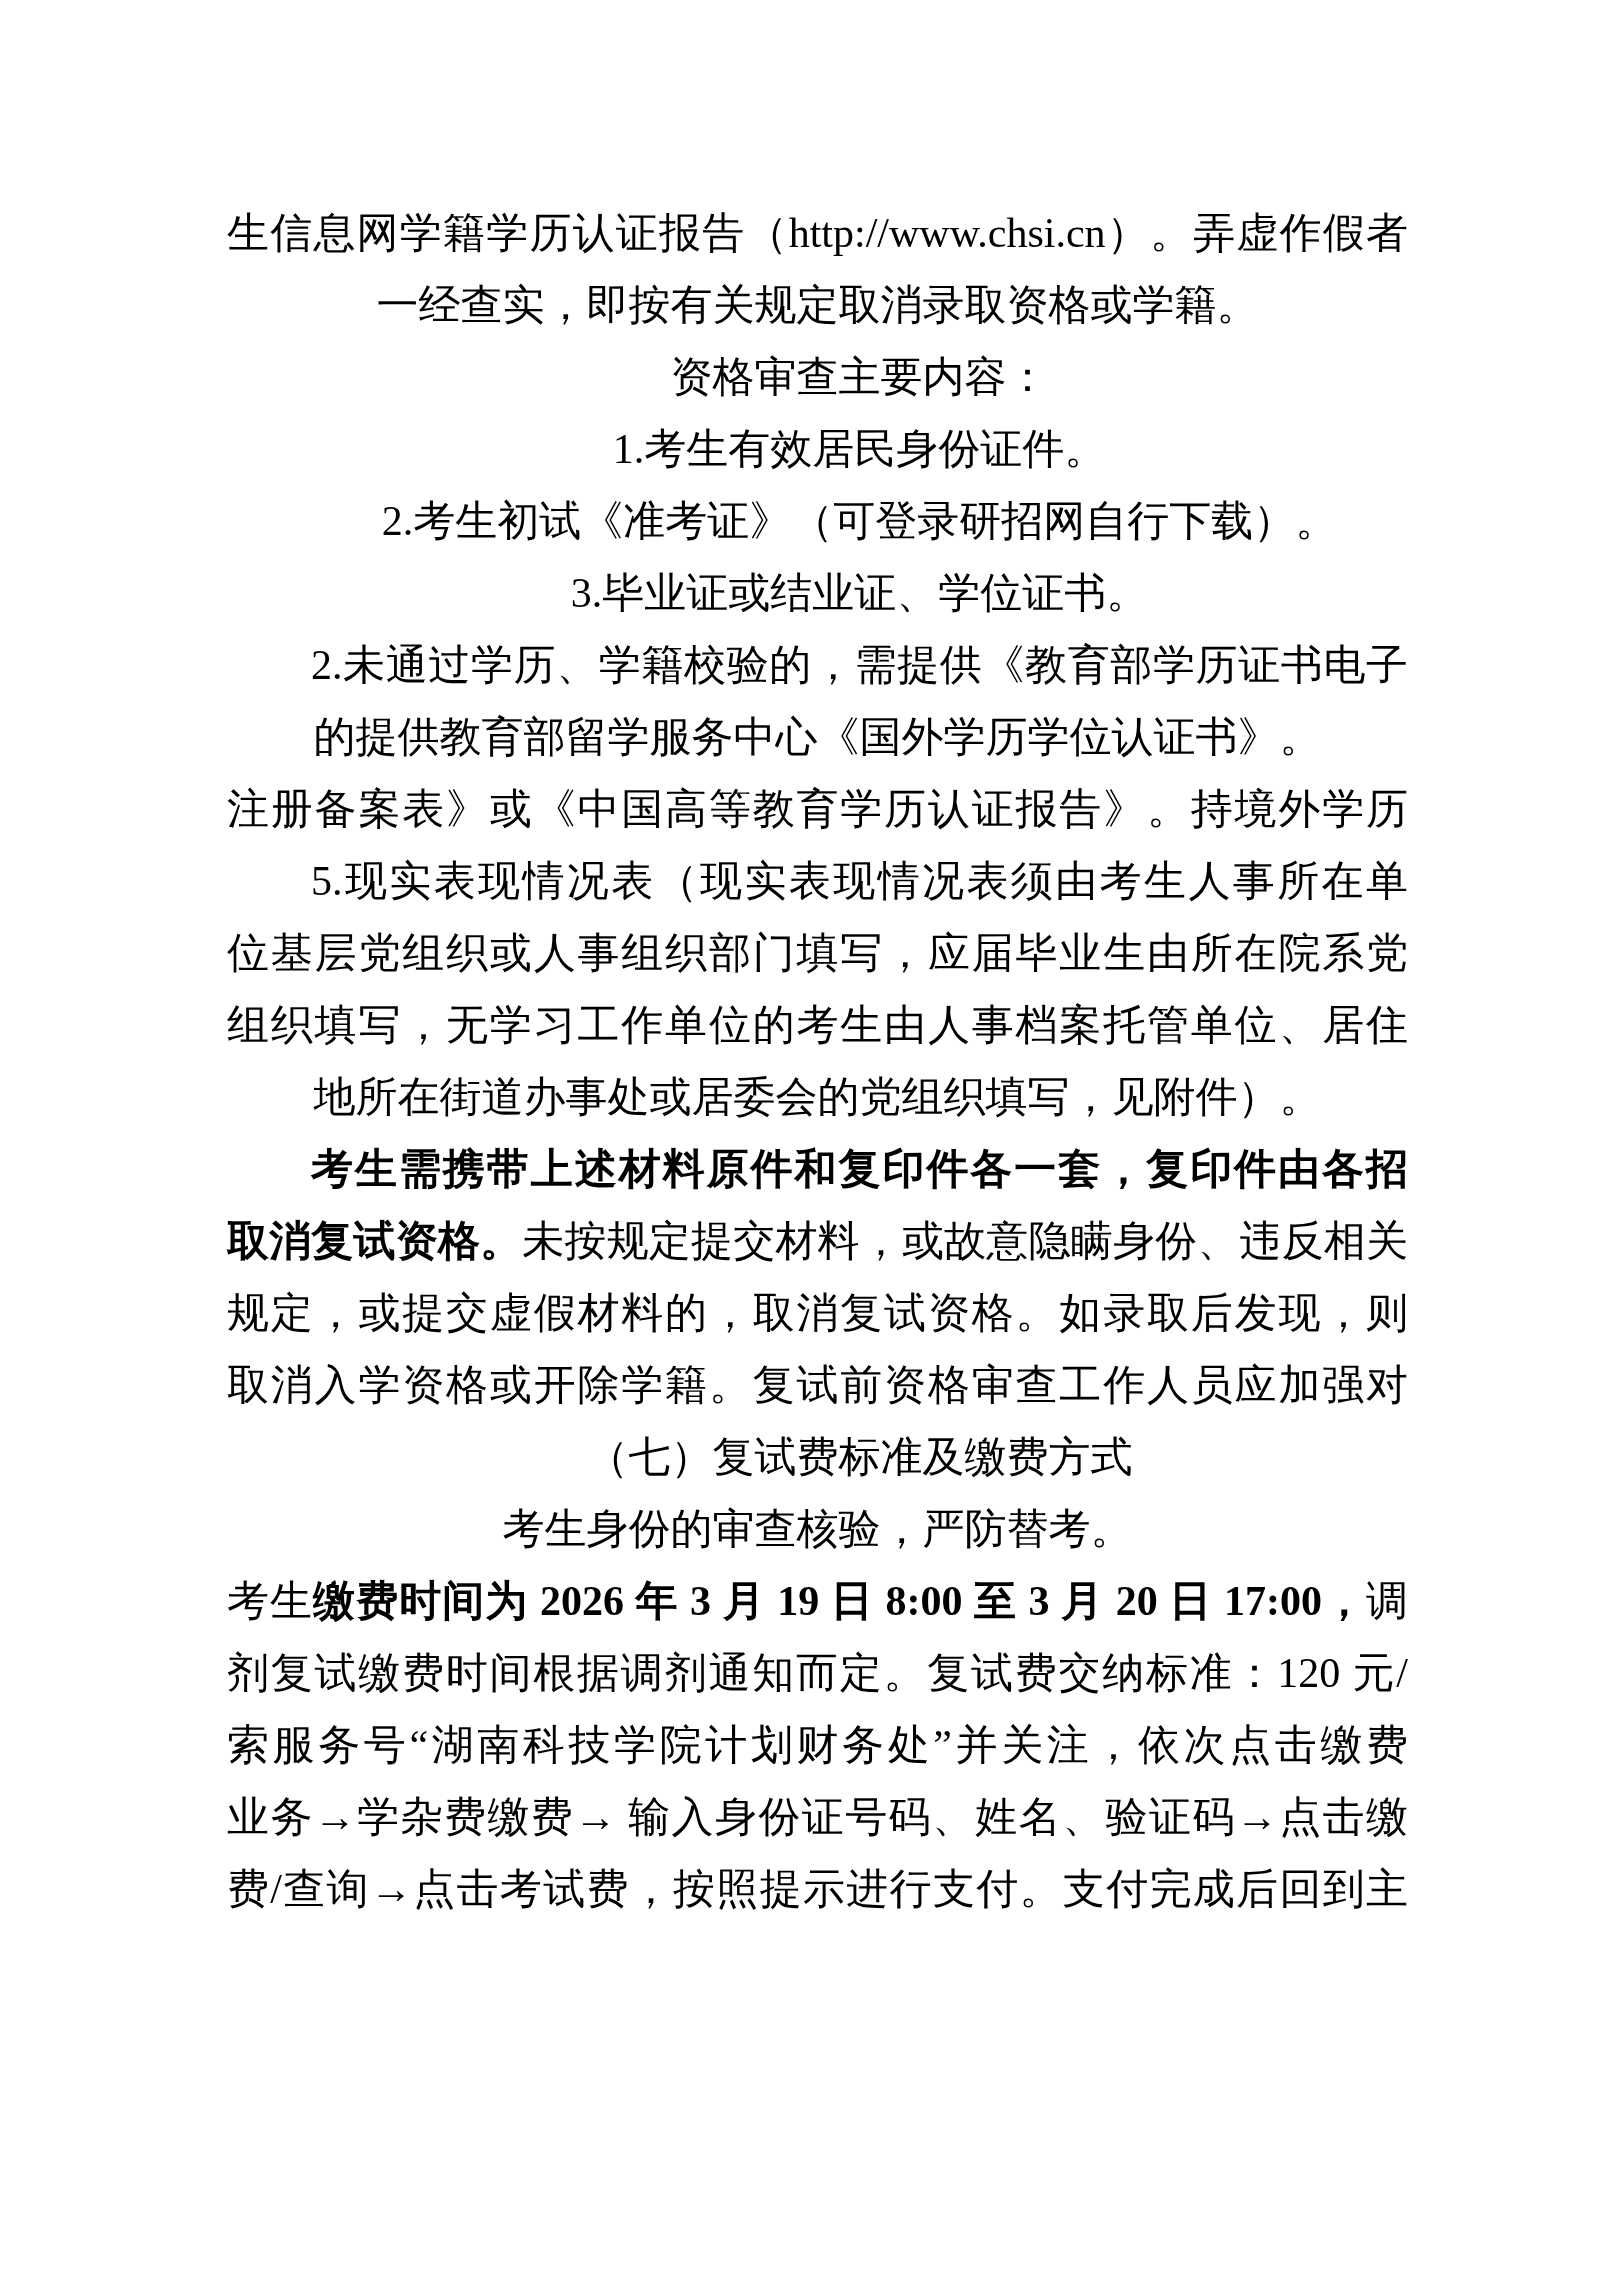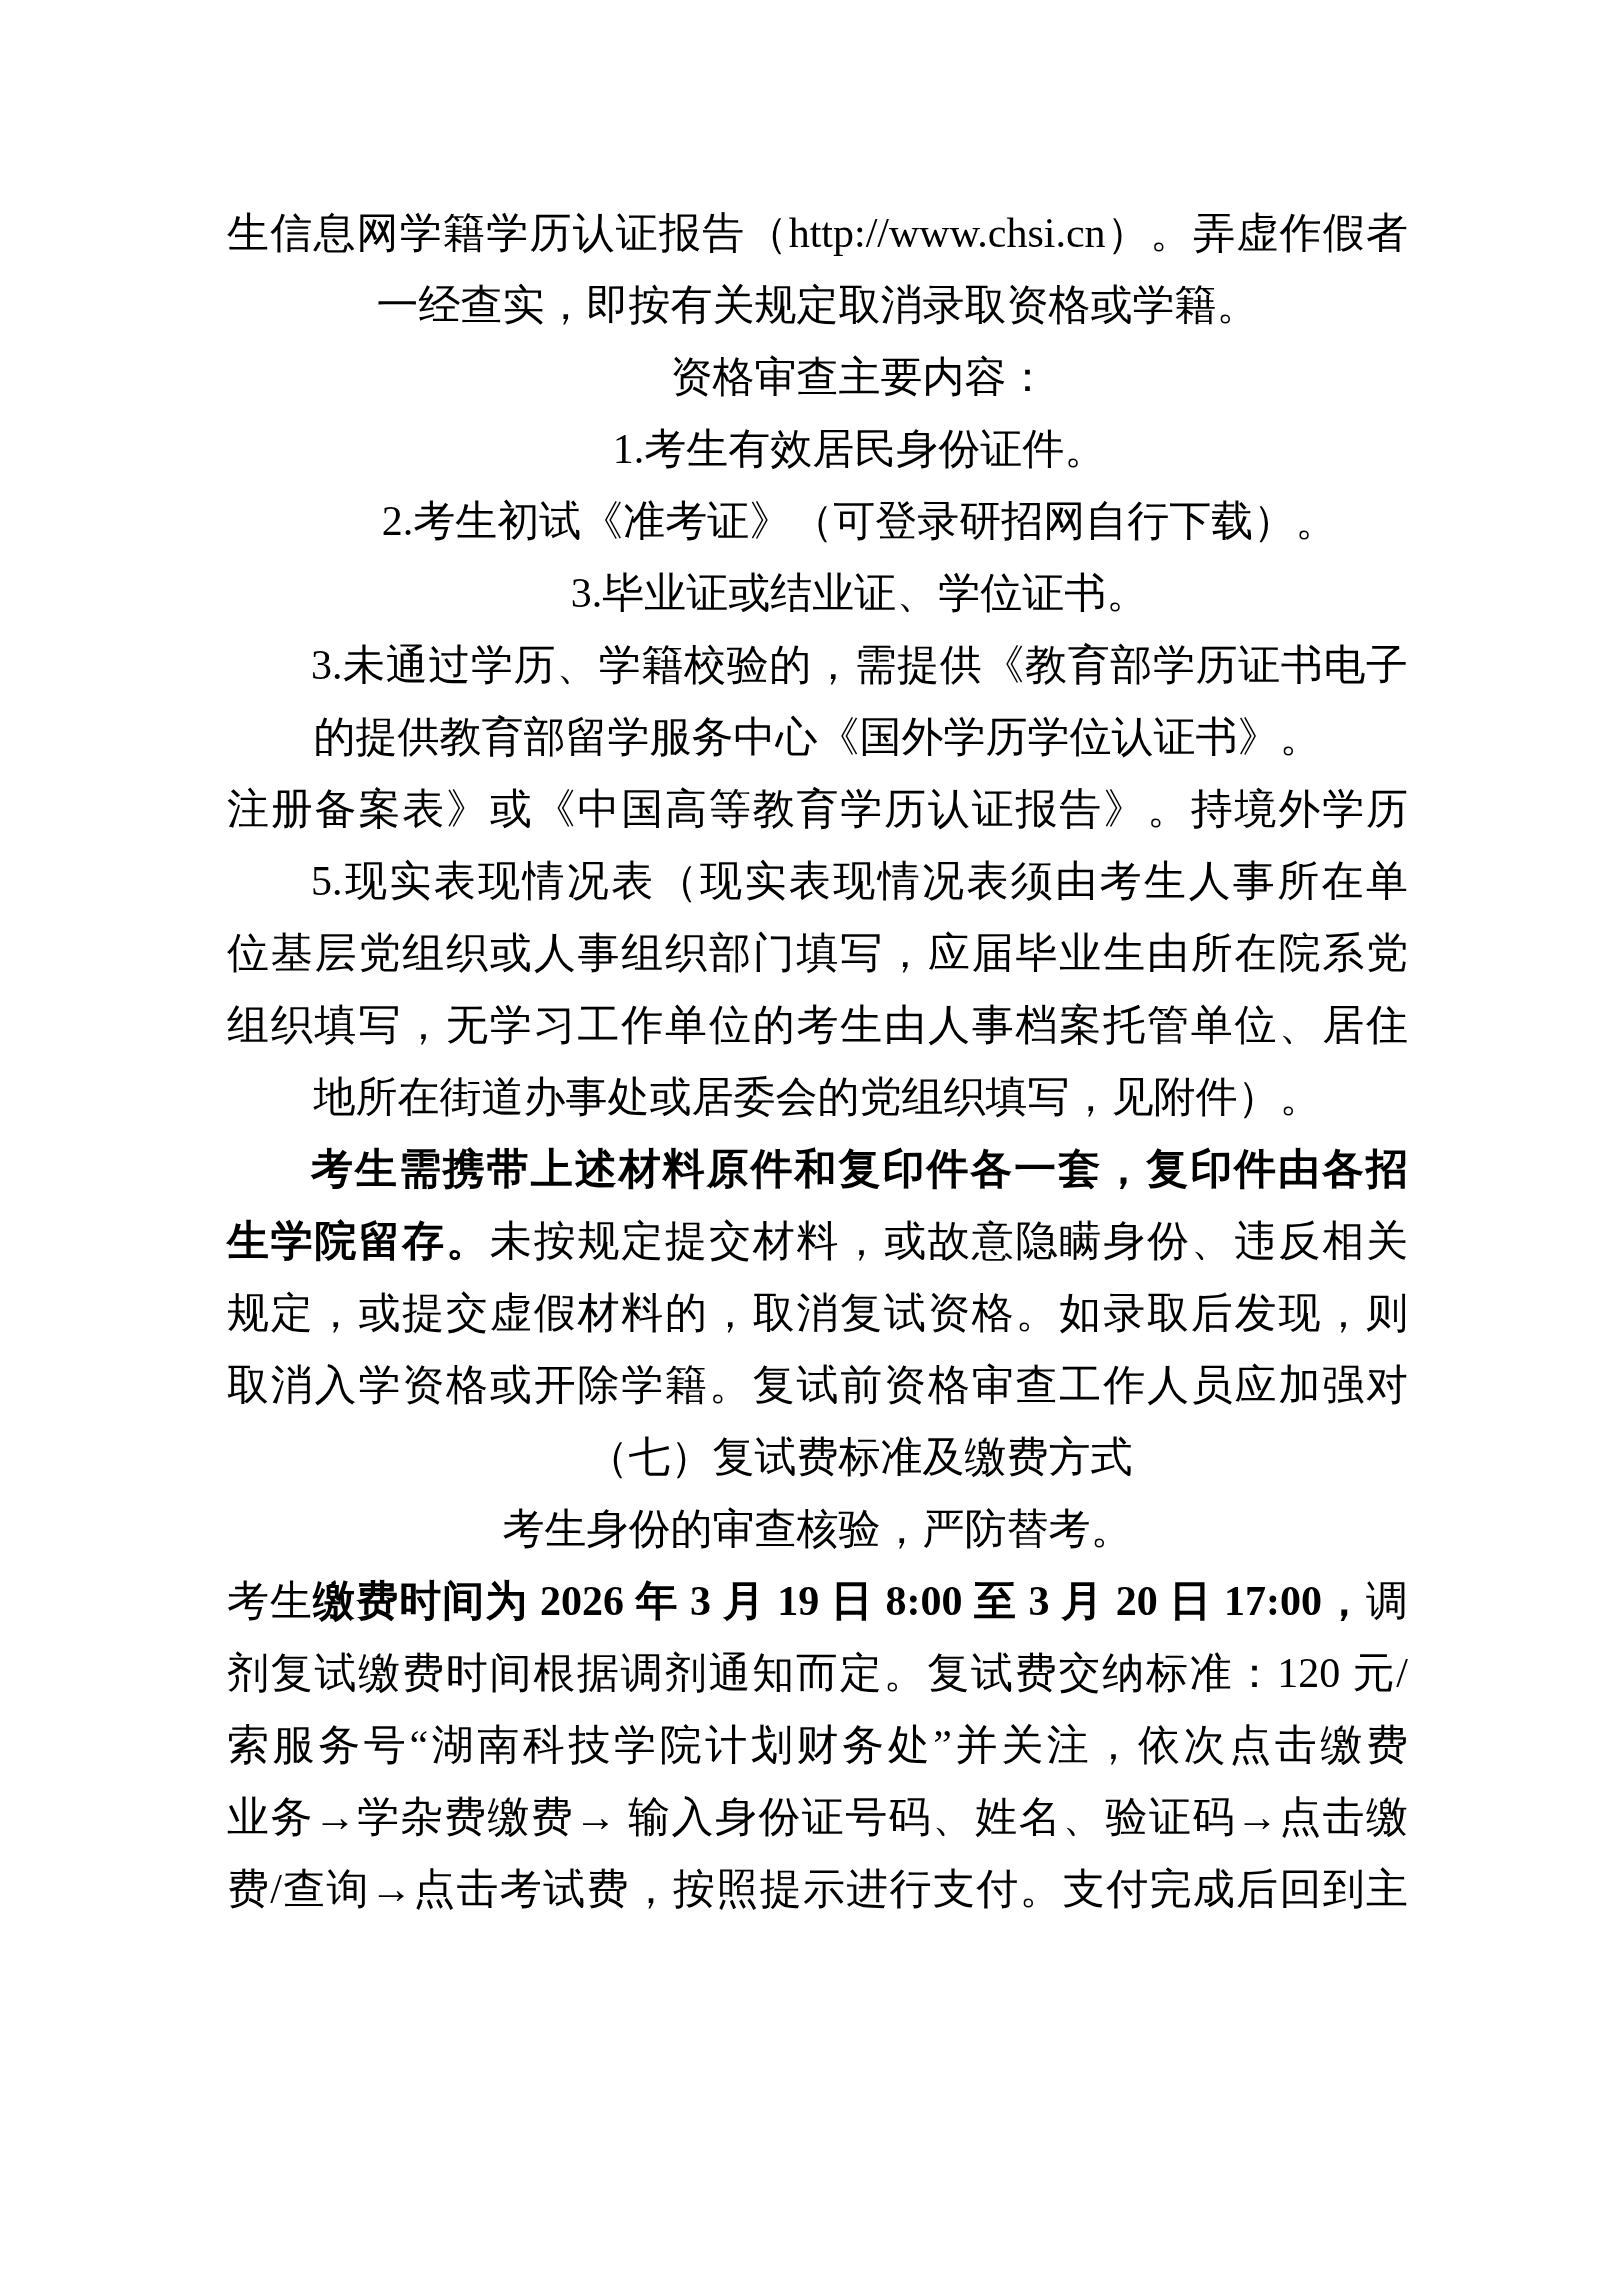--- a/index.html
+++ b/index.html
@@ -42,29 +42,29 @@
 <body>
 
 <div class="page">
   <div class="text-block">
       <div class="line justify"><span class="seg">生信息网学籍学历认证报告（http://www.chsi.cn）。弄虚作假者</span></div>
       <div class="line"><span class="seg">一经查实，即按有关规定取消录取资格或学籍。</span></div>
       <div class="line indent"><span class="seg">资格审查主要内容：</span></div>
       <div class="line indent"><span class="seg">1.考生有效居民身份证件。</span></div>
       <div class="line indent"><span class="seg">2.考生初试《准考证》（可登录研招网自行下载）。</span></div>
       <div class="line indent"><span class="seg">3.毕业证或结业证、学位证书。</span></div>
-      <div class="line indent justify"><span class="seg">3.未通过学历、学籍校验的，需提供《教育部学历证书电子</span></div>
+      <div class="line indent justify"><span class="seg">2.未通过学历、学籍校验的，需提供《教育部学历证书电子</span></div>
       <div class="line"><span class="seg">的提供教育部留学服务中心《国外学历学位认证书》。</span></div>
       <div class="line justify"><span class="seg">注册备案表》或《中国高等教育学历认证报告》。持境外学历</span></div>
       <div class="line indent justify"><span class="seg">5.现实表现情况表（现实表现情况表须由考生人事所在单</span></div>
       <div class="line justify"><span class="seg">位基层党组织或人事组织部门填写，应届毕业生由所在院系党</span></div>
       <div class="line justify"><span class="seg">组织填写，无学习工作单位的考生由人事档案托管单位、居住</span></div>
       <div class="line"><span class="seg">地所在街道办事处或居委会的党组织填写，见附件）。</span></div>
       <div class="line indent justify"><span class="seg bold">考生需携带上述材料原件和复印件各一套，复印件由各招</span></div>
-      <div class="line justify"><span class="seg bold">生学院留存。</span><span class="seg">未按规定提交材料，或故意隐瞒身份、违反相关</span></div>
+      <div class="line justify"><span class="seg bold">取消复试资格。</span><span class="seg">未按规定提交材料，或故意隐瞒身份、违反相关</span></div>
       <div class="line justify"><span class="seg">规定，或提交虚假材料的，取消复试资格。如录取后发现，则</span></div>
       <div class="line justify"><span class="seg">取消入学资格或开除学籍。复试前资格审查工作人员应加强对</span></div>
       <div class="line indent"><span class="seg">（七）复试费标准及缴费方式</span></div>
       <div class="line"><span class="seg">考生身份的审查核验，严防替考。</span></div>
       <div class="line justify"><span class="seg">考生</span><span class="seg bold">缴费时间为 2026 年 3 月 19 日 8:00 至 3 月 20 日 17:00，</span><span class="seg">调</span></div>
       <div class="line justify"><span class="seg">剂复试缴费时间根据调剂通知而定。复试费交纳标准：120 元/</span></div>
       <div class="line justify"><span class="seg">索服务号“湖南科技学院计划财务处”并关注，依次点击缴费</span></div>
       <div class="line justify"><span class="seg">业务→学杂费缴费→ 输入身份证号码、姓名、验证码→点击缴</span></div>
       <div class="line justify"><span class="seg">费/查询→点击考试费，按照提示进行支付。支付完成后回到主</span></div>
     </div>

